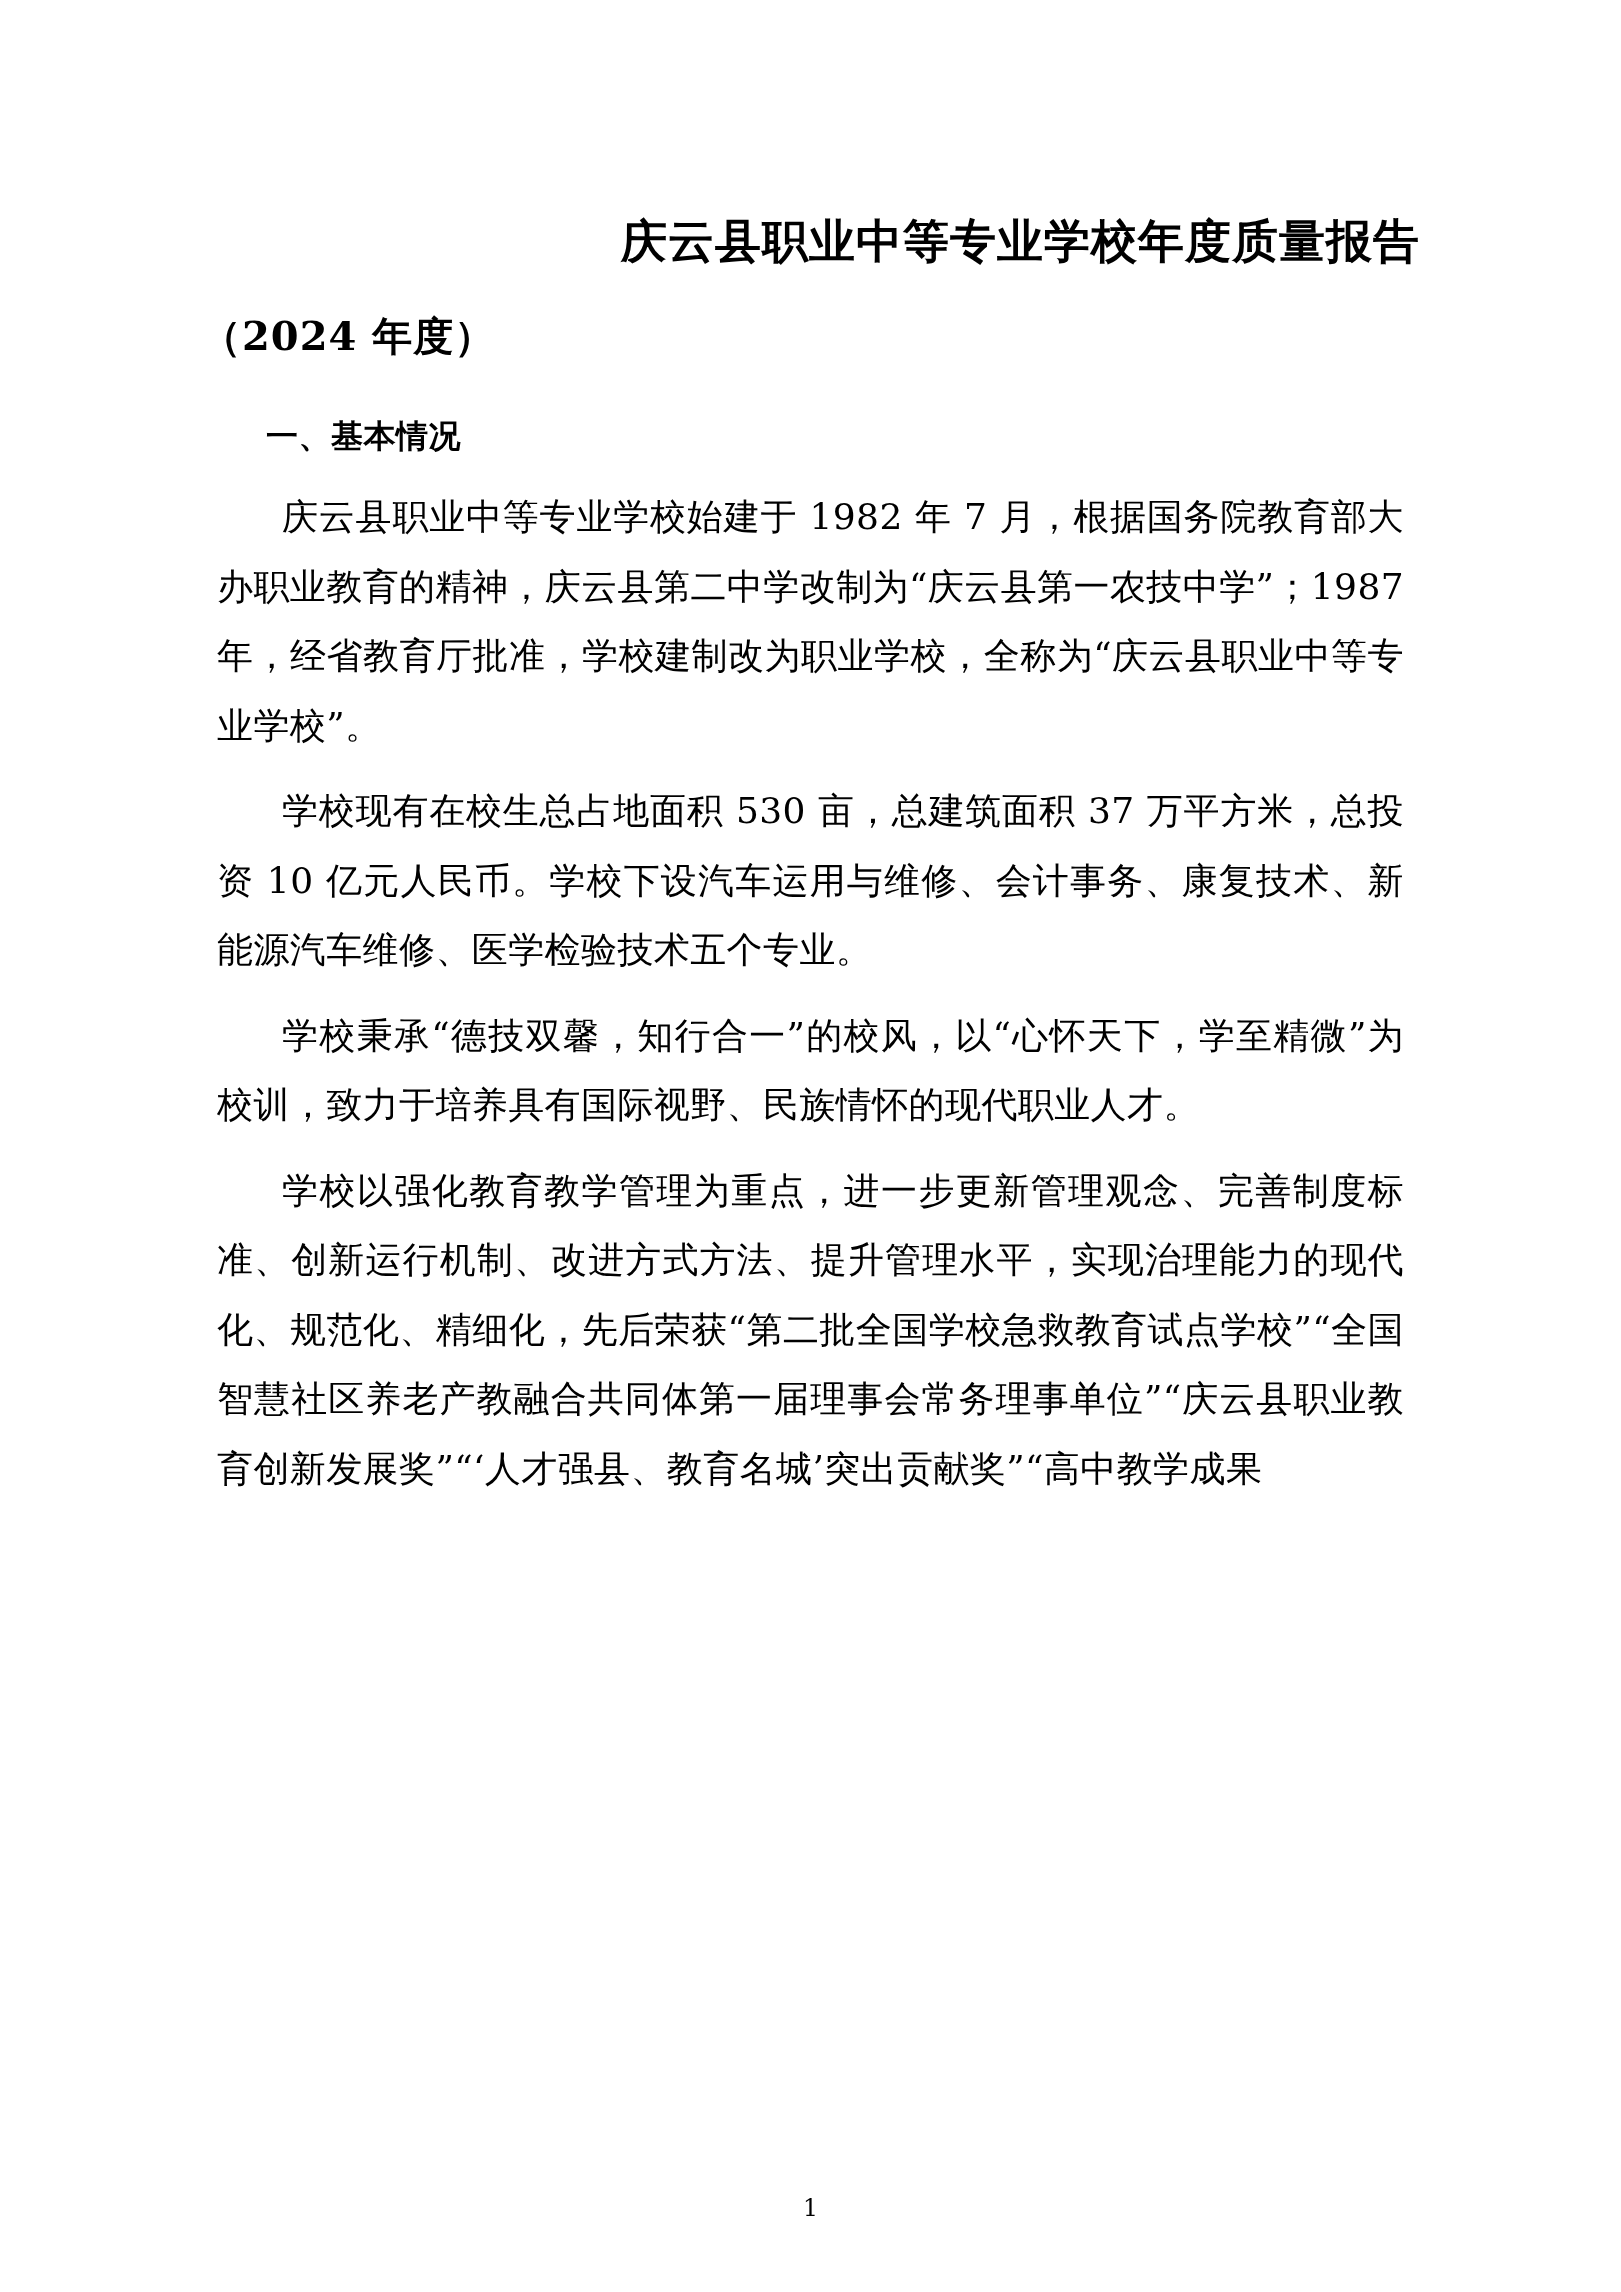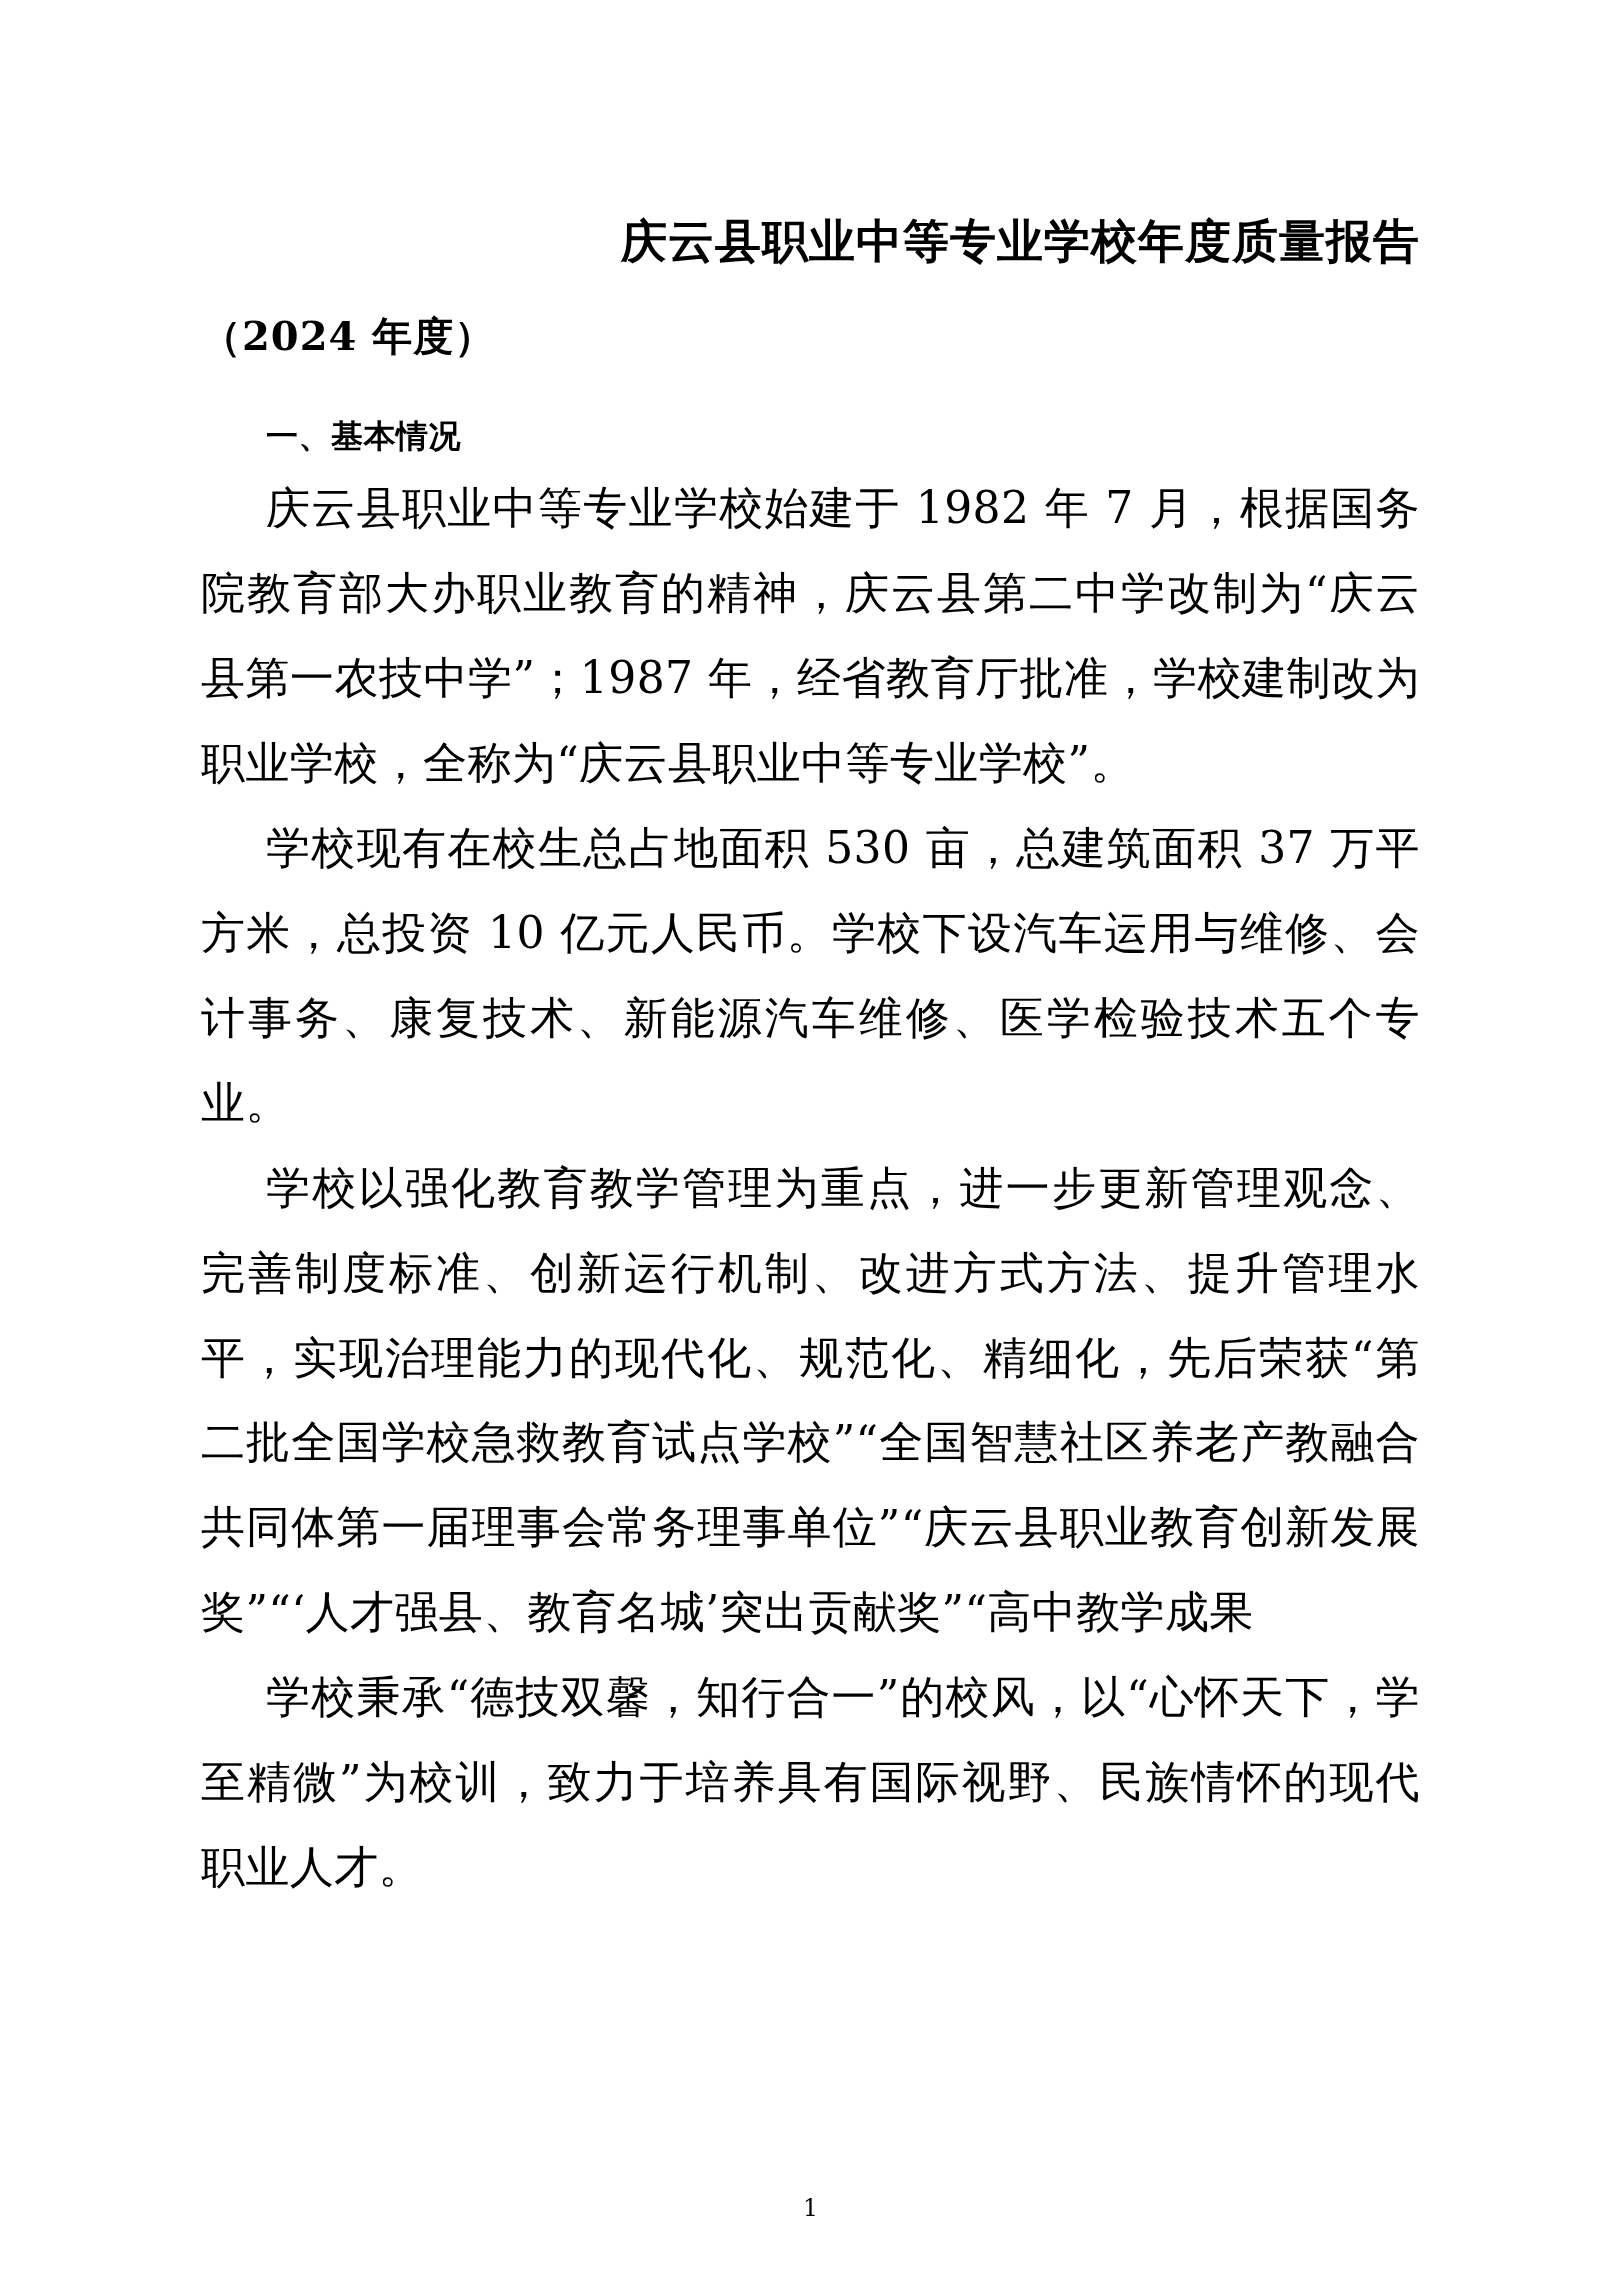--- a/index.html
+++ b/index.html
@@ -41,26 +41,26 @@
   }
   .section-heading {
     font-size: 32px;
     font-weight: bold;
     line-height: 1.9;
     margin: 39px 0 0 0;
     text-indent: 65px;
     letter-spacing: 0.5px;
   }
   .para {
-    font-size: 44px;
+    font-size: 36px;
     line-height: 1.93;
     text-align: justify;
     text-justify: inter-ideograph;
     text-indent: 65px;
-    margin: 0;
+    margin: 16px;
     letter-spacing: 0.4px;
   }
   .page-number {
     position: absolute;
     bottom: 71px;
     left: 0;
     width: 100%;
     text-align: center;
     font-size: 23.5px;
     font-family: "DejaVu Serif", "Liberation Serif", serif;
@@ -71,19 +71,19 @@
 
 <div class="page">
 
   <h1 class="doc-title">庆云县职业中等专业学校年度质量报告</h1>
   <h2 class="doc-subtitle">（2024 年度）</h2>
 
   <h3 class="section-heading">一、基本情况</h3>
 
   <p class="para">庆云县职业中等专业学校始建于 1982 年 7 月，根据国务院教育部大办职业教育的精神，庆云县第二中学改制为“庆云县第一农技中学”；1987 年，经省教育厅批准，学校建制改为职业学校，全称为“庆云县职业中等专业学校”。</p>
   <p class="para">学校现有在校生总占地面积 530 亩，总建筑面积 37 万平方米，总投资 10 亿元人民币。学校下设汽车运用与维修、会计事务、康复技术、新能源汽车维修、医学检验技术五个专业。</p>
+  <p class="para">学校秉承“德技双馨，知行合一”的校风，以“心怀天下，学至精微”为校训，致力于培养具有国际视野、民族情怀的现代职业人才。</p>
   <p class="para">学校以强化教育教学管理为重点，进一步更新管理观念、完善制度标准、创新运行机制、改进方式方法、提升管理水平，实现治理能力的现代化、规范化、精细化，先后荣获“第二批全国学校急救教育试点学校”“全国智慧社区养老产教融合共同体第一届理事会常务理事单位”“庆云县职业教育创新发展奖”“‘人才强县、教育名城’突出贡献奖”“高中教学成果</p>
-  <p class="para">学校秉承“德技双馨，知行合一”的校风，以“心怀天下，学至精微”为校训，致力于培养具有国际视野、民族情怀的现代职业人才。</p>
 
   <div class="page-number">1</div>
 
 </div>
 
 
 </body></html>

